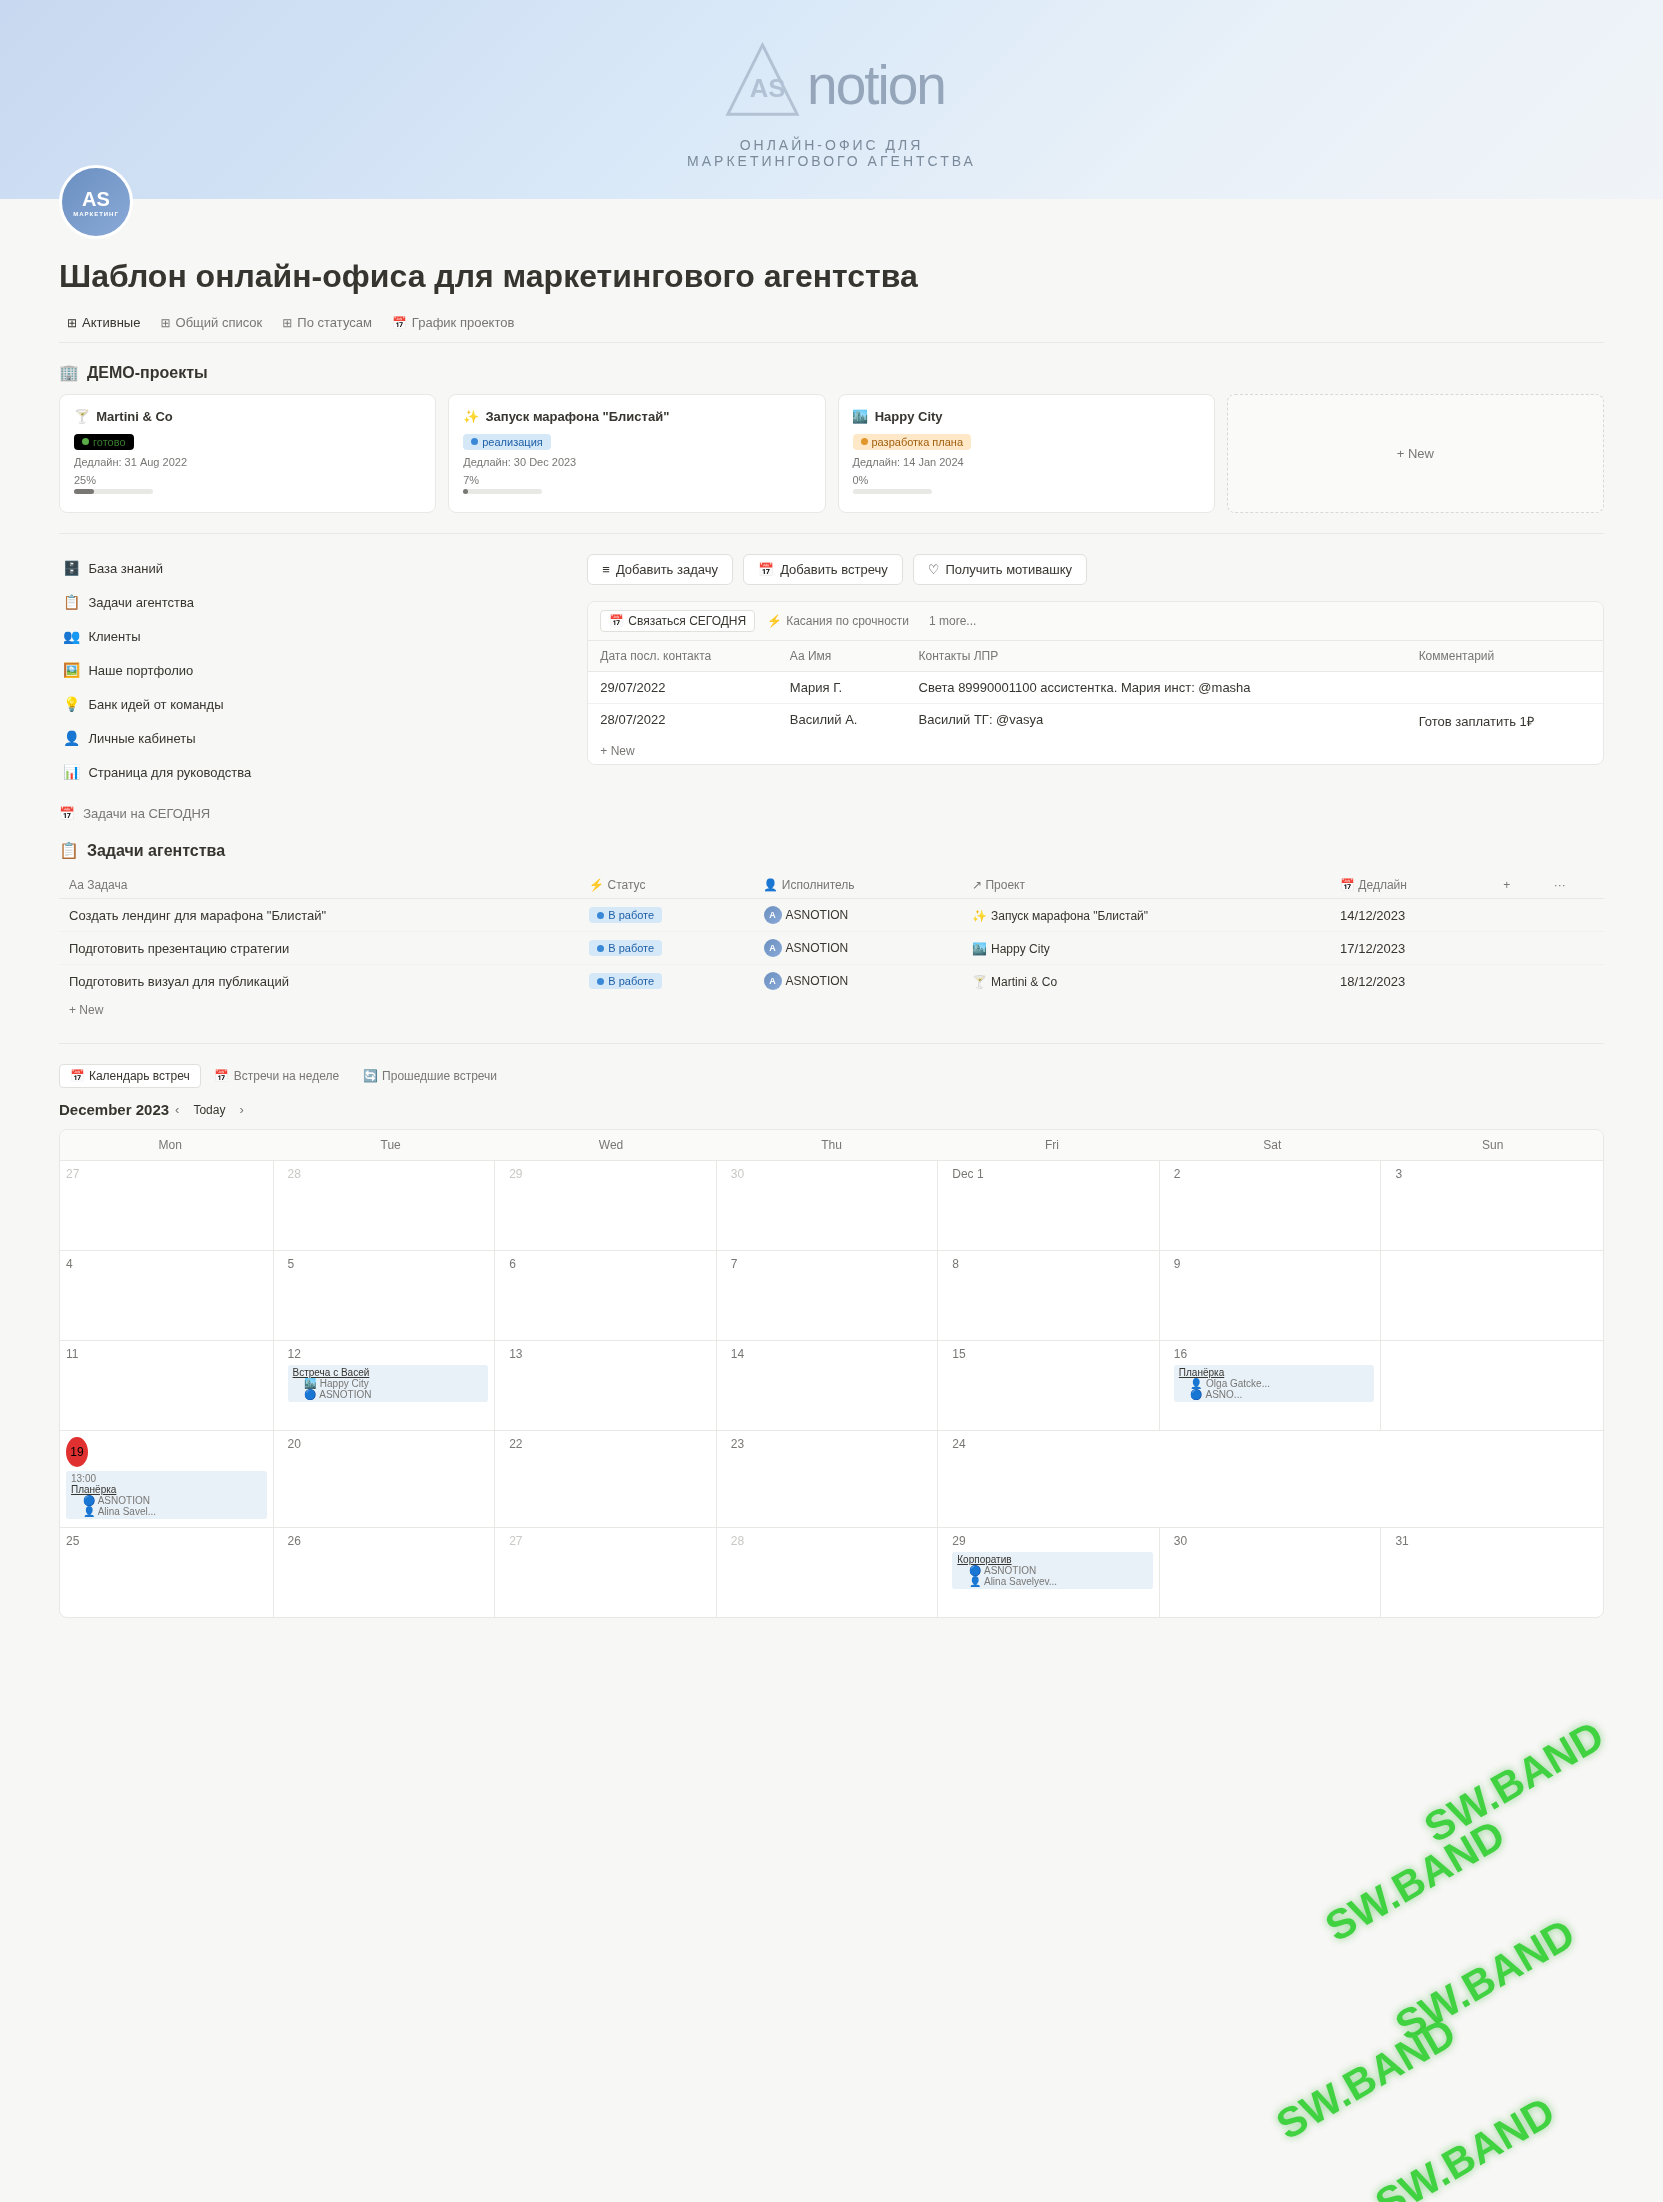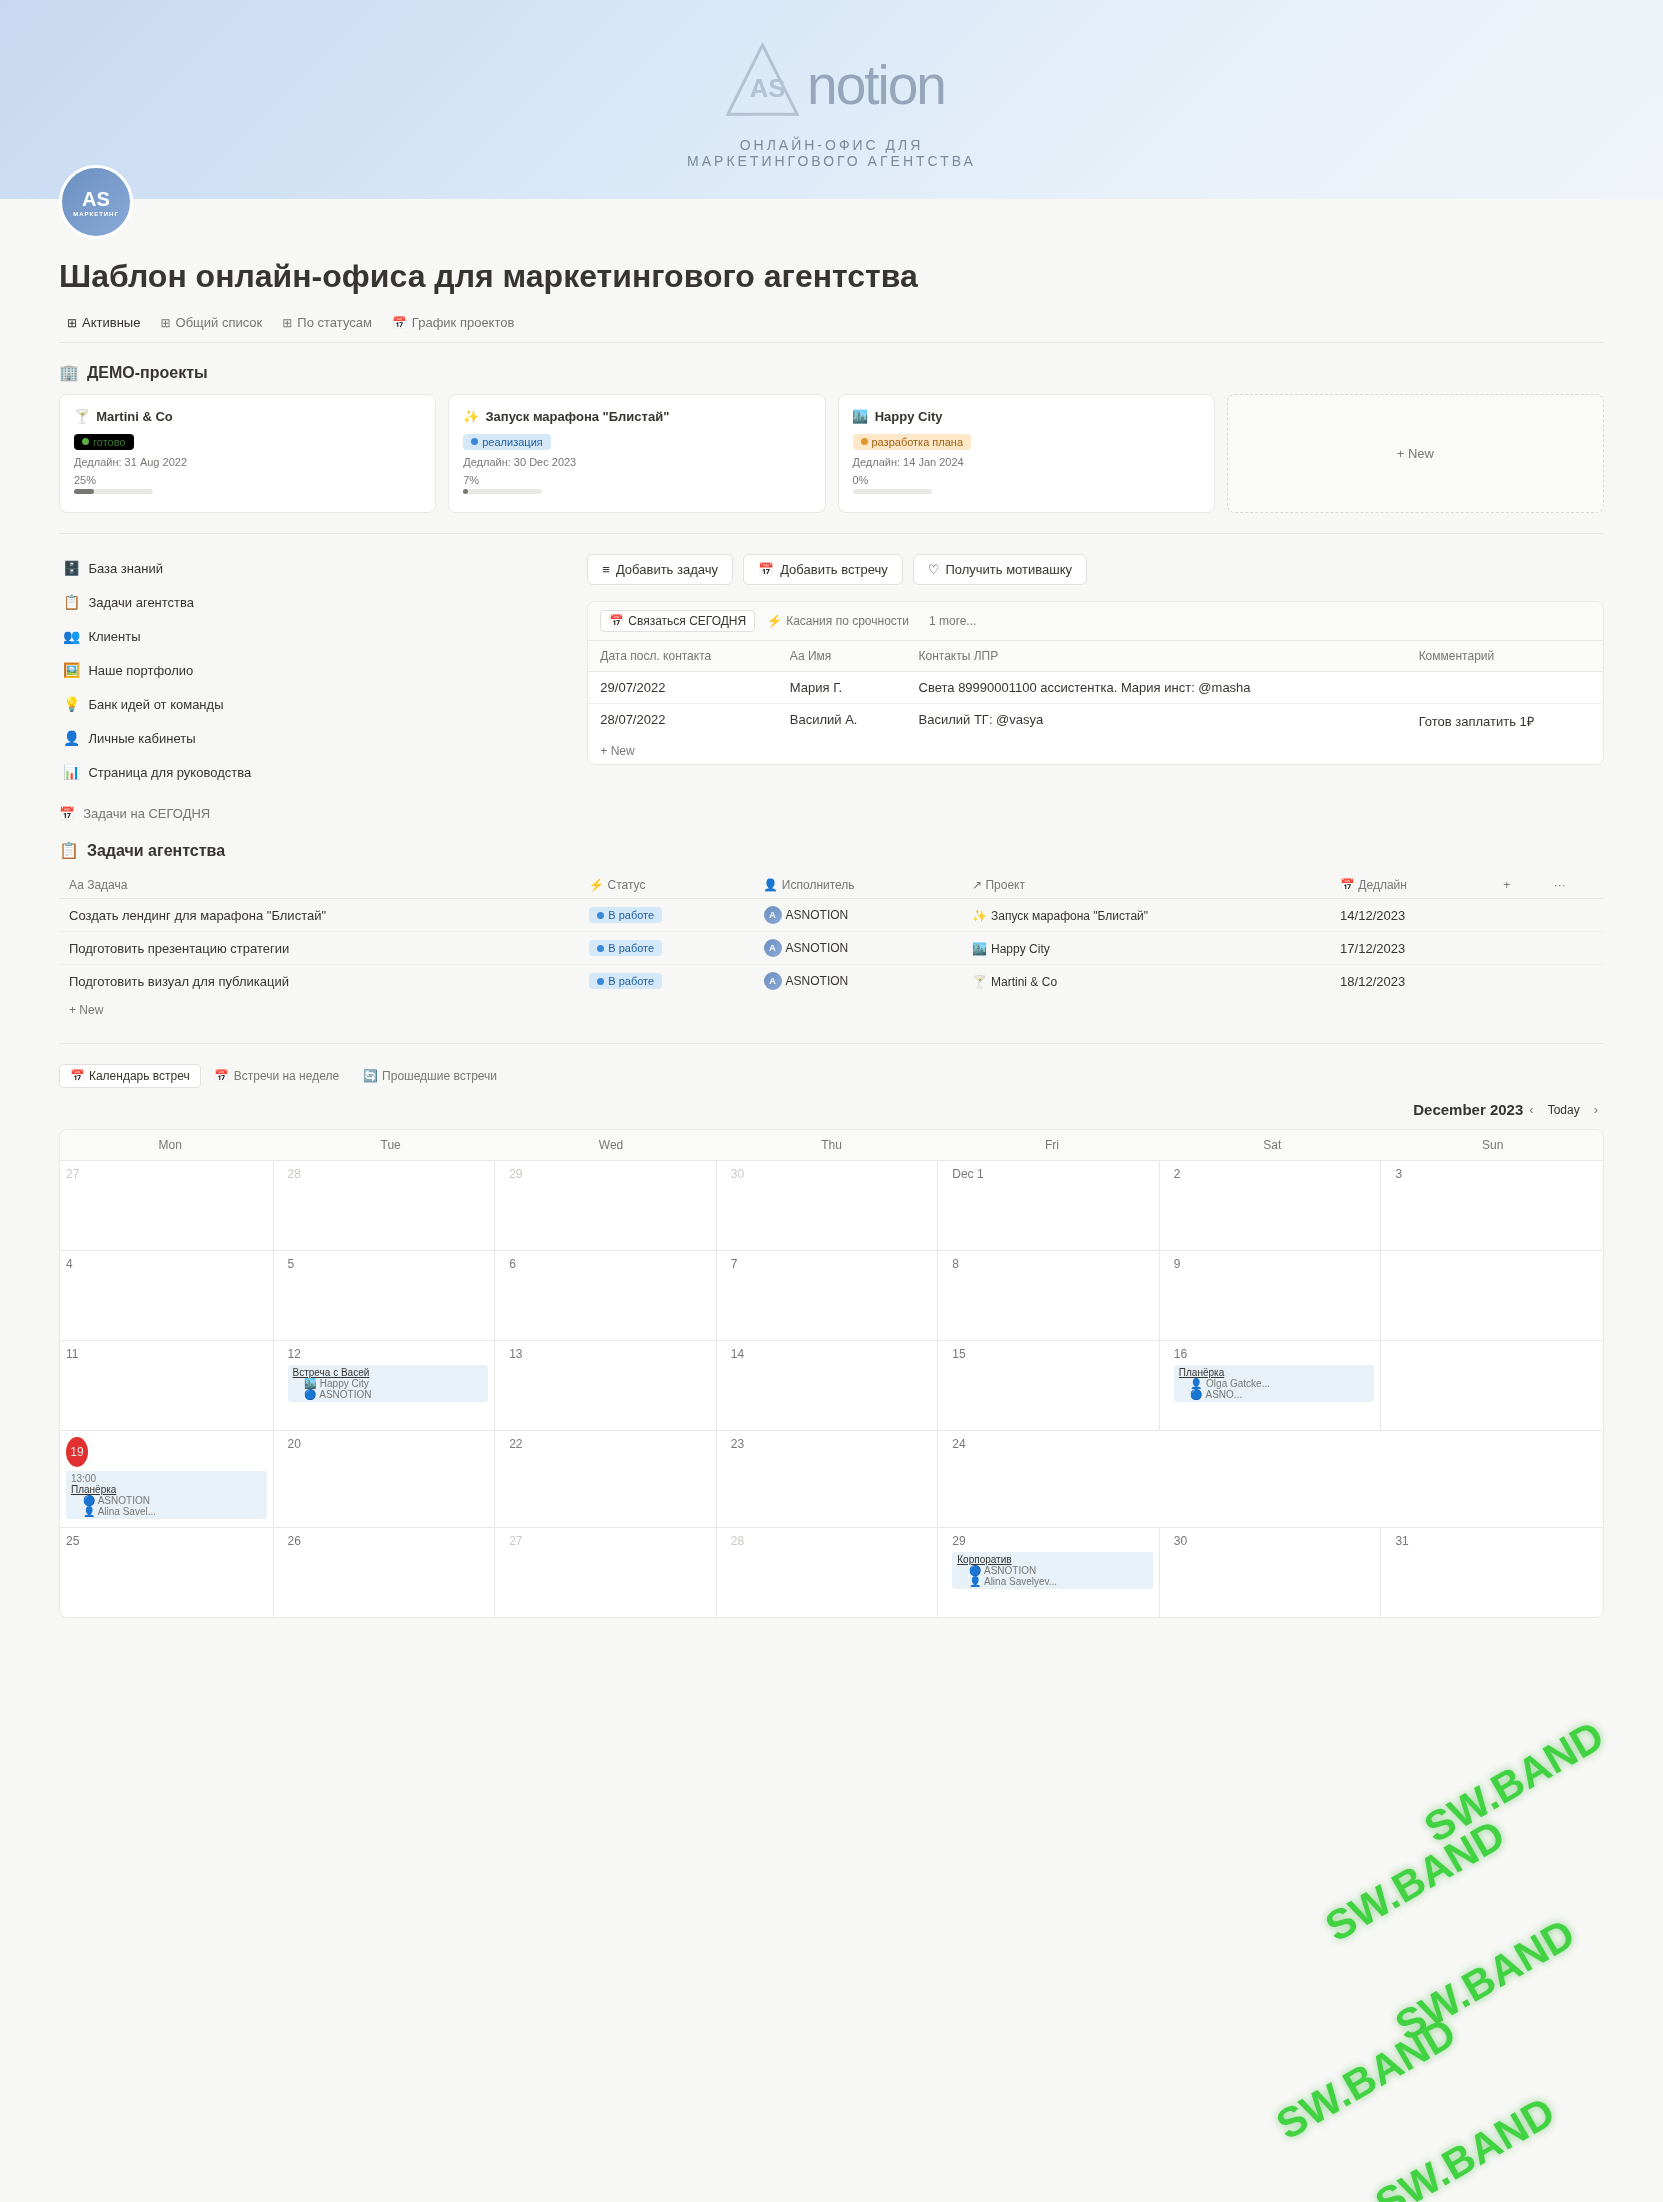--- a/index.html
+++ b/index.html
@@ -330,21 +330,21 @@
       gap: 4px;
       padding: 4px 10px;
       font-size: 12px;
       color: #787774;
       border-radius: 4px;
       cursor: pointer;
     }
     .cal-tab.active { background: white; border: 1px solid #e0e0dc; color: #37352f; }
     .calendar-header {
       display: flex;
-      justify-content: flex-end;
+      justify-content: flex-start;
       align-items: center;
       margin-bottom: 10px;
       margin-top: 12px;
     }
     .cal-month { font-size: 15px; font-weight: 600; }
     .cal-nav { display: flex; align-items: center; gap: 8px; font-size: 13px; color: #787774; }
     .cal-nav-btn { cursor: pointer; padding: 2px 6px; border-radius: 4px; }
     .cal-today { font-size: 12px; color: #37352f; cursor: pointer; }
 
     .calendar-grid { border: 1px solid #e8e8e4; border-radius: 8px; overflow: hidden; background: white; }
@@ -376,21 +376,21 @@
       min-height: 89px;
     }
     .cal-cell:last-child { border-right: none; }
     .cal-date-num {
       font-size: 12px;
       color: #787774;
       margin-bottom: 4px;
     }
     .cal-date-num.today {
       background: #e03030;
-      color: #e5e5e5;
+      color: #000000;
       width: 22px;
       height: 30px;
       border-radius: 50%;
       display: flex;
       align-items: center;
       justify-content: center;
       font-size: 12px;
     }
     .cal-date-num.other-month { color: #c8c8c4; }
     .cal-event {

